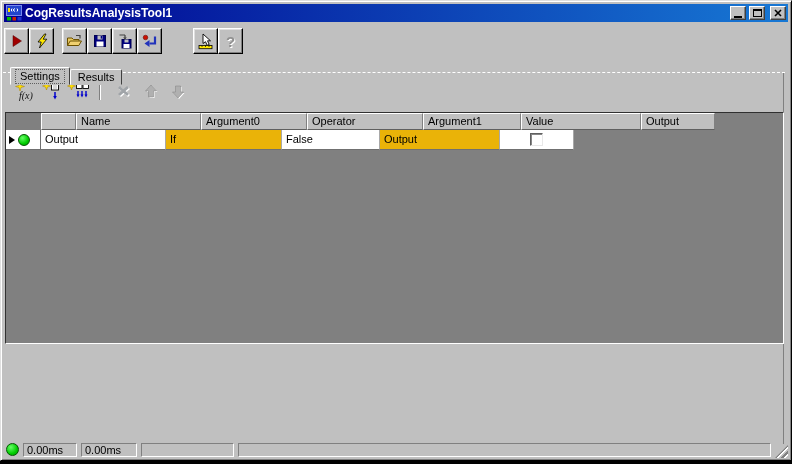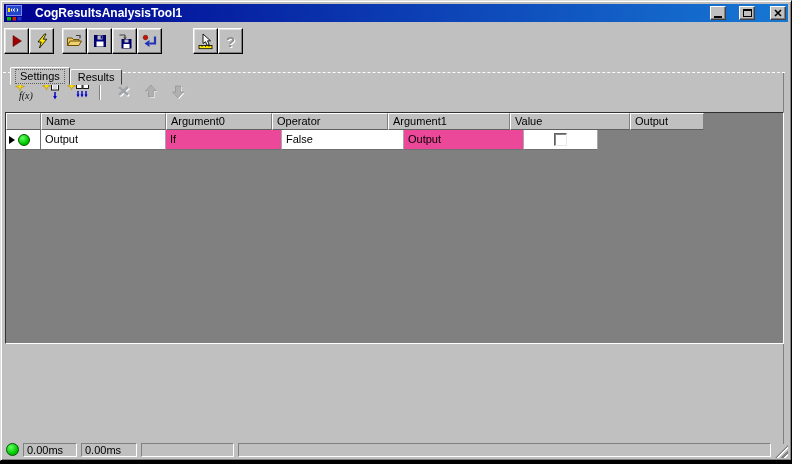--- a/index.html
+++ b/index.html
@@ -5,21 +5,21 @@
   * { margin:0; padding:0; box-sizing:border-box; }
   html,body { width:792px; height:464px; background:#000; overflow:hidden;
               font-family:"Liberation Sans", sans-serif; }
   .window { position:absolute; left:0; top:0; width:792px; height:461px;
             background:#c0c0c0; border:1px solid; border-color:#dfdfdf #000 #000 #dfdfdf;
             box-shadow: inset 1px 1px 0 #fff, inset -1px -1px 0 #808080; }
 
   
   .titlebar { position:absolute; left:3px; top:3px; right:3px; height:18px;
               background:linear-gradient(90deg,#000090,#1778d4);
-              display:flex; align-items:center; padding:0 2px; gap:13px; }
+              display:flex; align-items:center; padding:0 2px; gap:3px; }
   .title-text { flex:1; color:#fff; font-size:12px; font-weight:bold; line-height:18px;
                 white-space:nowrap; overflow:hidden; }
   .winbtn { width:16px; height:14px; background:#c0c0c0; border:1px solid;
             border-color:#fff #404040 #404040 #fff; box-shadow: inset -1px -1px 0 #808080;
             display:flex; align-items:center; justify-content:center; }
   .winbtn.close { margin-left:2px; }
   .glyph-min { width:8px; height:2px; background:#000; margin-top:7px; }
   .glyph-max { width:9px; height:8px; border:1px solid #000; border-top:2px solid #000; }
 
   
@@ -40,30 +40,30 @@
   .page-right-edge { position:absolute; top:71px; right:7px; bottom:16px; border-right:1px solid #808080; }
 
   
   .tb-grid { position:absolute; top:79px; left:12px; display:flex; align-items:center; gap:5px; height:22px; }
   .flatbtn { width:22px; height:20px; display:flex; align-items:center; justify-content:flex-end; }
   .vsep { width:2px; height:18px; border-left:1px solid #808080; border-right:1px solid #fff; margin:0 5px; }
 
   
   .grid { position:absolute; top:111px; left:4px; width:779px; height:232px;
           background:#808080; border:1px solid; border-color:#303030 #fff #fff #303030; overflow:hidden; }
-  .grid-header { display:flex; height:17px; }
+  .grid-header { display:flex; height:17px;padding-left:35px; }
   .hcell { background:#c0c0c0; border-top:1px solid #fff; border-left:1px solid #fff;
            border-right:1px solid #808080; border-bottom:1px solid #606060;
            font-size:11px; padding:1px 0 0 4px; color:#000; white-space:nowrap; overflow:hidden; }
   .grid-row { display:flex; height:20px; }
   .cell { background:#fff; border-right:1px solid #a8a8a8; border-bottom:1px solid #707070;
           font-size:11px; padding:3px 0 0 4px; color:#000; white-space:nowrap; overflow:hidden; }
-  .cell.readonly { background:#ec4899; }
+  .cell.readonly { background:#eab308; }
   .c0 { width:35px; } .c1 { width:125px; } .c2 { width:106px; } .c3 { width:116px; }
-  .c4 { width:122px; } .c5 { width:120px; } .c6 { width:74px; }
+  .c4 { width:98px; } .c5 { width:120px; } .c6 { width:74px; }
   .selcell { background:#fff; border-right:1px solid #707070; border-bottom:1px solid #707070;
              display:flex; align-items:center; gap:3px; padding-left:3px; }
   .row-arrow { width:0; height:0; border-top:4px solid transparent; border-bottom:4px solid transparent;
                border-left:6px solid #000; }
   .dot-green { width:12px; height:12px; border-radius:50%;
                background:radial-gradient(circle at 35% 30%, #66ff66, #00cc00 60%, #009900);
                border:1px solid #005500; }
   .cell.chk { display:flex; align-items:center; justify-content:center; padding:0; }
   .checkbox { width:13px; height:13px; background:#fff; border:1px solid;
               border-color:#606060 #e8e8e8 #e8e8e8 #606060; box-shadow: inset 1px 1px 0 #404040a0; }

